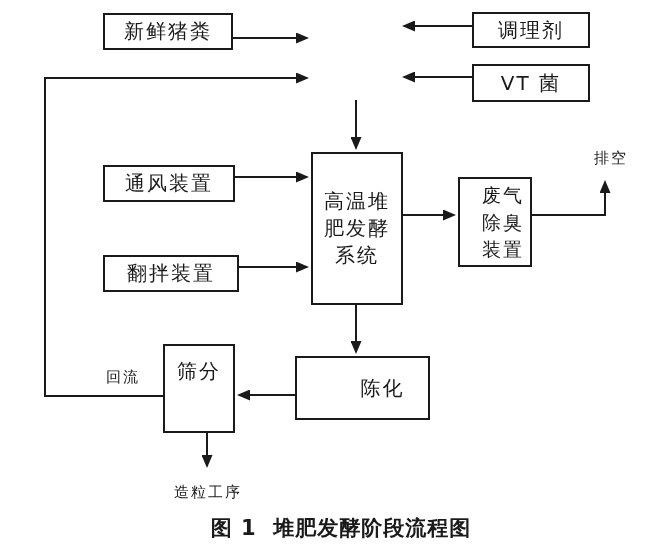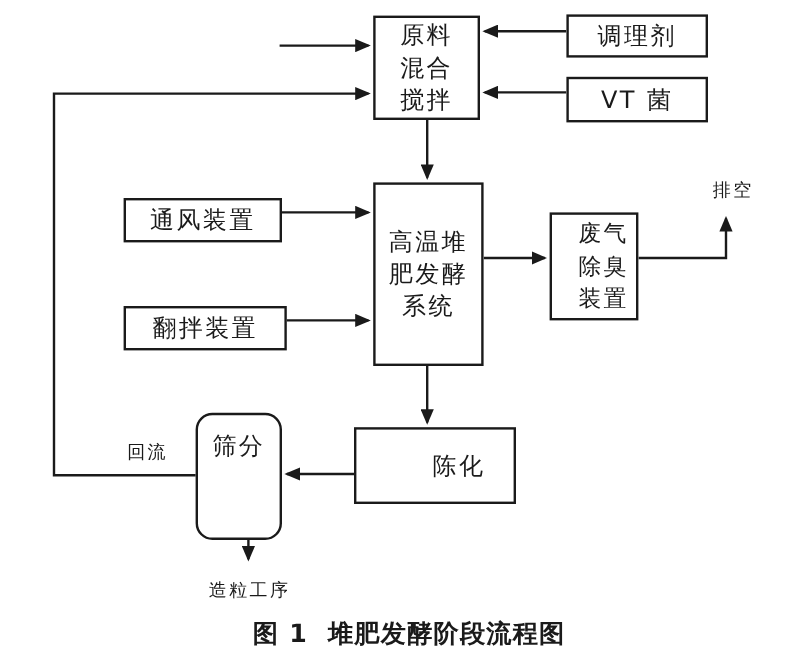--- a/index.html
+++ b/index.html
@@ -63,21 +63,21 @@
   }
   
   #box-fresh-pig-manure   { left: 103px; top: 13px;  width: 130px; height: 37px; }
   #box-raw-material-mix   { left: 311px; top: 13px;  width: 89px;  height: 87px; }
   #box-conditioner        { left: 472px; top: 12px;  width: 118px; height: 36px; }
   #box-vt-bacteria        { left: 472px; top: 64px;  width: 118px; height: 38px; }
   #box-ventilation-device { left: 103px; top: 165px; width: 132px; height: 37px; text-align: right; }
   #box-turning-device     { left: 103px; top: 255px; width: 136px; height: 37px; }
   #box-composting-system  { left: 311px; top: 152px; width: 92px;  height: 153px; }
   #box-deodorizing-device { left: 458px; top: 177px; width: 74px;  height: 90px; font-size: 19px; padding-left: 16px; }
-  #box-screening          { left: 163px; top: 344px; width: 72px;  height: 106px; border-radius: 14px; }
+  #box-screening          { left: 163px; top: 344px; width: 72px;  height: 89px; }
   #box-aging              { left: 295px; top: 356px; width: 135px; height: 64px; padding-left: 40px; }
   #label-exhaust     { left: 584px; top: 147px; width: 54px; }
   #label-reflux      { left: 97px;  top: 366px; width: 52px; }
   #label-granulation { left: 161px; top: 481px; width: 94px; }
 </style>
 </head>
 <body>
 
 <div id="canvas">
 
@@ -106,24 +106,22 @@
 
     <path class="flow-line" d="M532 215 L605 215 L605 182" marker-end="url(#ah)"></path>
 
     <path class="flow-line" d="M356 305 L356 352" marker-end="url(#ah)"></path>
 
     <path class="flow-line" d="M295 395 L239 395" marker-end="url(#ah)"></path>
 
     <path class="flow-line" d="M207 433 L207 466" marker-end="url(#ah)"></path>
   </svg>
 
+  <div class="node" id="box-fresh-pig-manure">新鲜猪粪</div>
 
-  <div class="node" id="box-raw-material-mix">原料
-混合
-搅拌</div>
 
   <div class="node" id="box-conditioner">调理剂</div>
 
   <div class="node" id="box-vt-bacteria">VT 菌</div>
 
   <div class="node" id="box-ventilation-device">通风装置</div>
 
   <div class="node" id="box-turning-device">翻拌装置</div>
 
   <div class="node" id="box-composting-system">高温堆

